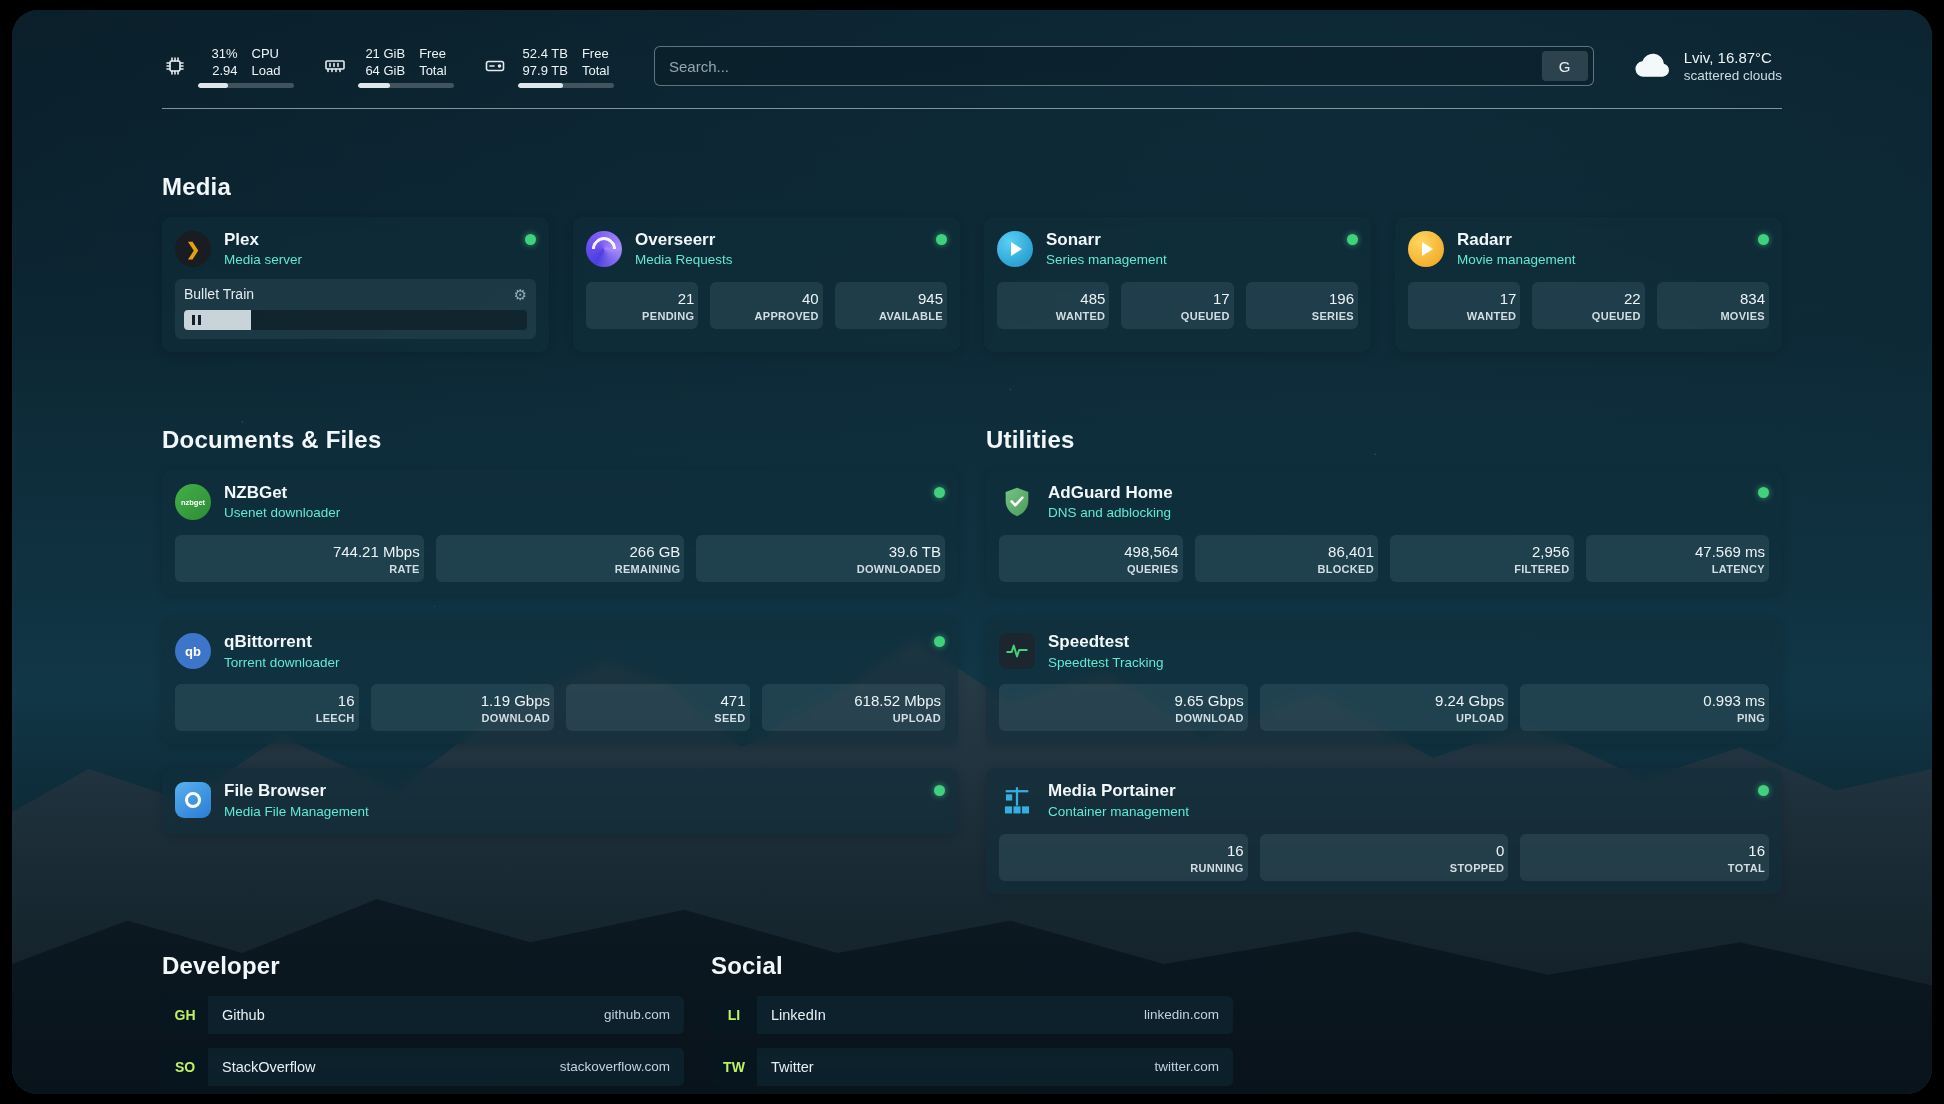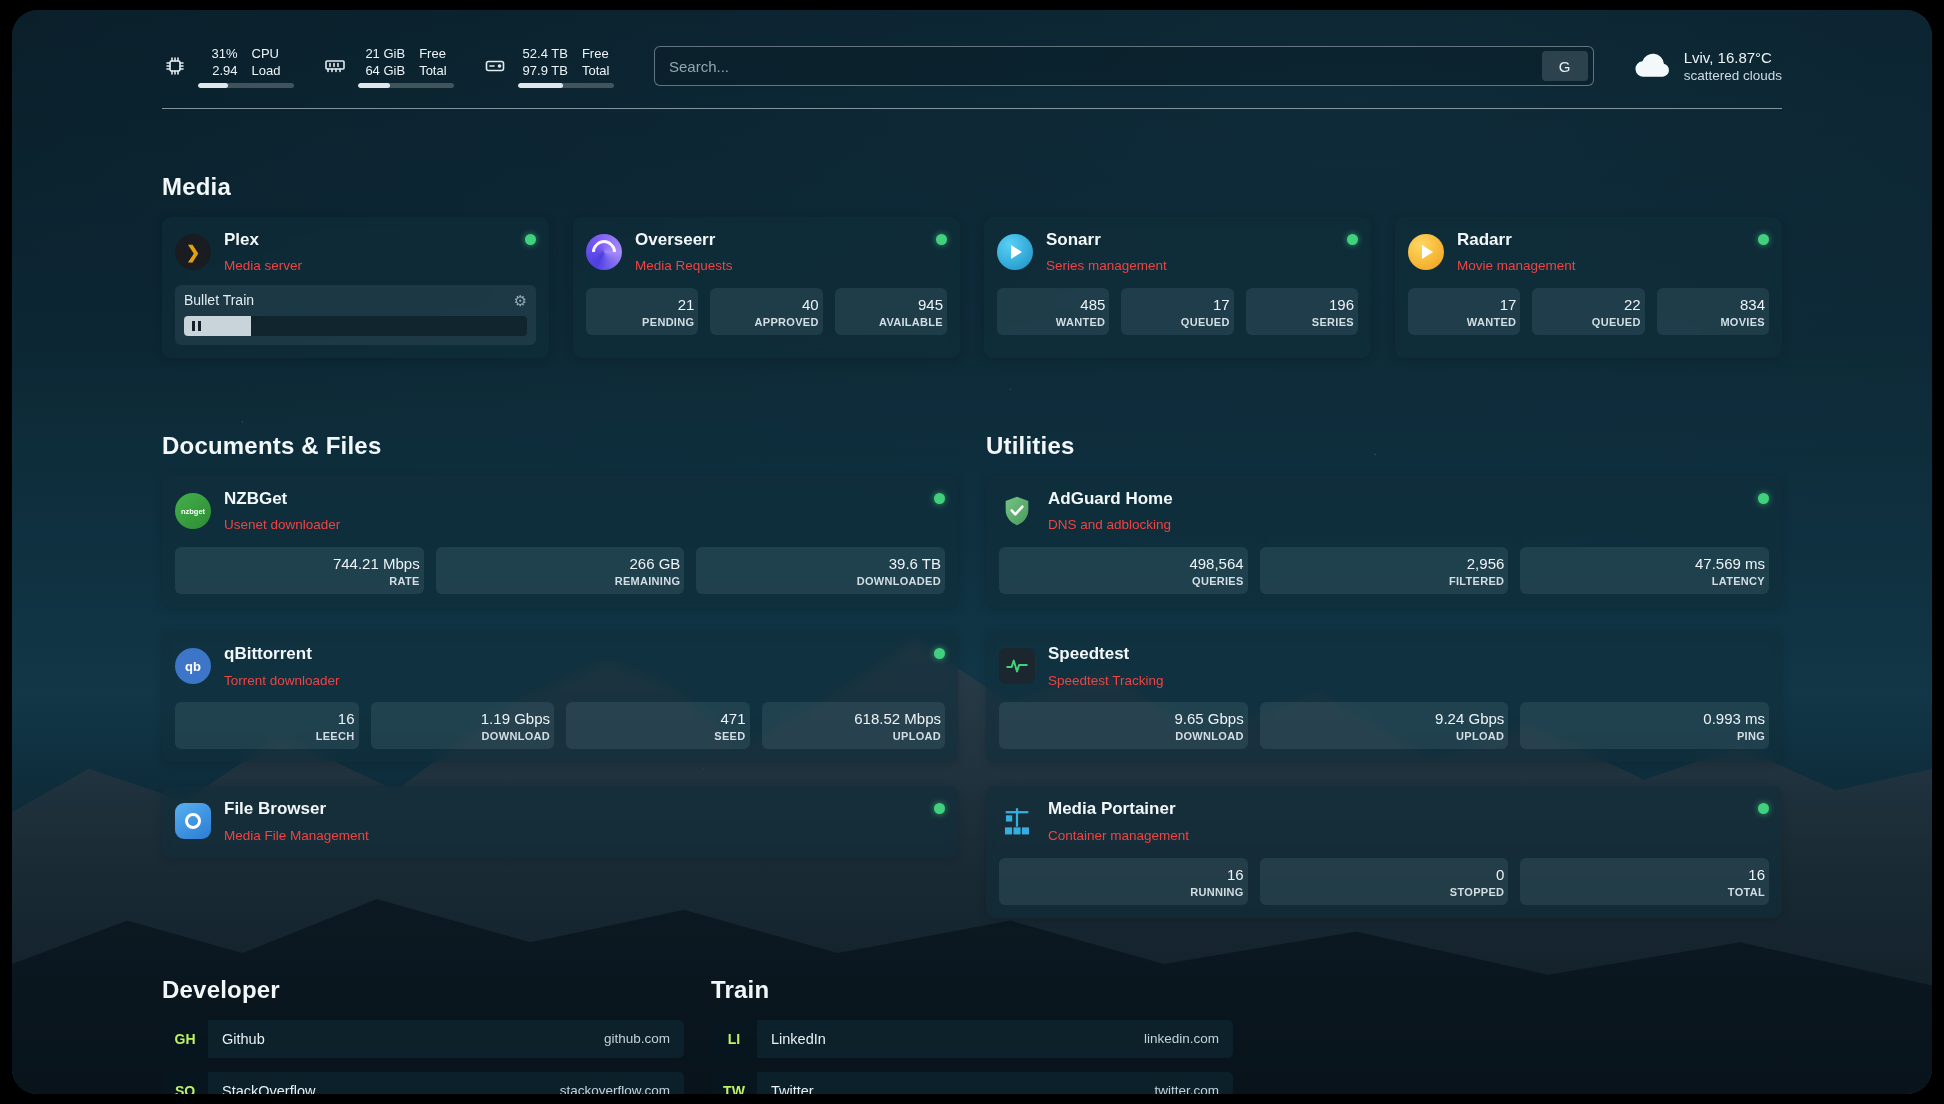--- a/index.html
+++ b/index.html
@@ -62,21 +62,21 @@
   h2.sec-title { margin-top:64px; font-size:24px; font-weight:600; color:#f2f7f9; letter-spacing:.2px; }
   .cards4 { margin-top:16px; display:grid; grid-template-columns:repeat(4,1fr); gap:24px; }
   .two-col { margin-top:10px; display:grid; grid-template-columns:1fr 1fr; gap:28px; align-items:start; }
   .col-stack { display:flex; flex-direction:column; gap:24px; margin-top:16px; }
 
   .card { border-radius:9px; background:rgba(17,45,58,0.55); backdrop-filter:blur(5px);
       padding:12px 13px 13px; box-shadow:0 2px 10px rgba(0,0,0,0.15); }
   .card-head { display:flex; align-items:center; gap:13px; }
   .svc-meta { line-height:1.25; }
   .svc-name { font-size:17px; font-weight:600; color:#f2f7f9; }
-  .svc-desc { font-size:13.5px; color:#ef4444; margin-top:8px; }
+  .svc-desc { font-size:13.5px; color:#5eead4; margin-top:2px; }
   .status-dot { margin-left:auto; align-self:flex-start; margin-top:5px; width:11px; height:11px;
       border-radius:50%; background:#41d07d; box-shadow:0 0 6px rgba(65,208,125,0.7); }
   .stats { margin-top:13px; display:grid; grid-auto-flow:column; grid-auto-columns:1fr; gap:12px; }
   .stat { background:rgba(150,182,197,0.13); border-radius:6px; text-align:right; padding:8px 4px 7px; }
   .stat-val { font-size:15px; color:#edf3f6; }
   .stat-lab { font-size:11px; font-weight:700; color:#d3dee4; letter-spacing:.3px; margin-top:3px; }
 
   
   .svc-icon { width:36px; height:36px; flex:none; display:flex; align-items:center; justify-content:center; }
   .circle { width:36px; height:36px; border-radius:50%; display:flex; align-items:center; justify-content:center; }
@@ -416,20 +416,24 @@
                 <div class="svc-desc">DNS and adblocking</div>
               </div>
               <span class="status-dot"></span>
             </div>
             <div class="stats">
               <div class="stat">
                 <div class="stat-val">498,564</div>
                 <div class="stat-lab">QUERIES</div>
               </div>
               <div class="stat">
+                <div class="stat-val">86,401</div>
+                <div class="stat-lab">BLOCKED</div>
+              </div>
+              <div class="stat">
                 <div class="stat-val">2,956</div>
                 <div class="stat-lab">FILTERED</div>
               </div>
               <div class="stat">
                 <div class="stat-val">47.569 ms</div>
                 <div class="stat-lab">LATENCY</div>
               </div>
             </div>
           </div>
 
@@ -510,21 +514,21 @@
           <div class="bm-row">
             <span class="bm-abbr">SO</span>
             <span class="bm-name">StackOverflow</span>
             <span class="bm-url">stackoverflow.com</span>
           </div>
 
         </div>
       </div>
 
       <div class="bm-col">
-        <h2 class="sec-title">Train</h2>
+        <h2 class="sec-title">Social</h2>
         <div class="bm-rows">
           <div class="bm-row">
             <span class="bm-abbr">LI</span>
             <span class="bm-name">LinkedIn</span>
             <span class="bm-url">linkedin.com</span>
           </div>
           <div class="bm-row">
             <span class="bm-abbr">TW</span>
             <span class="bm-name">Twitter</span>
             <span class="bm-url">twitter.com</span>

